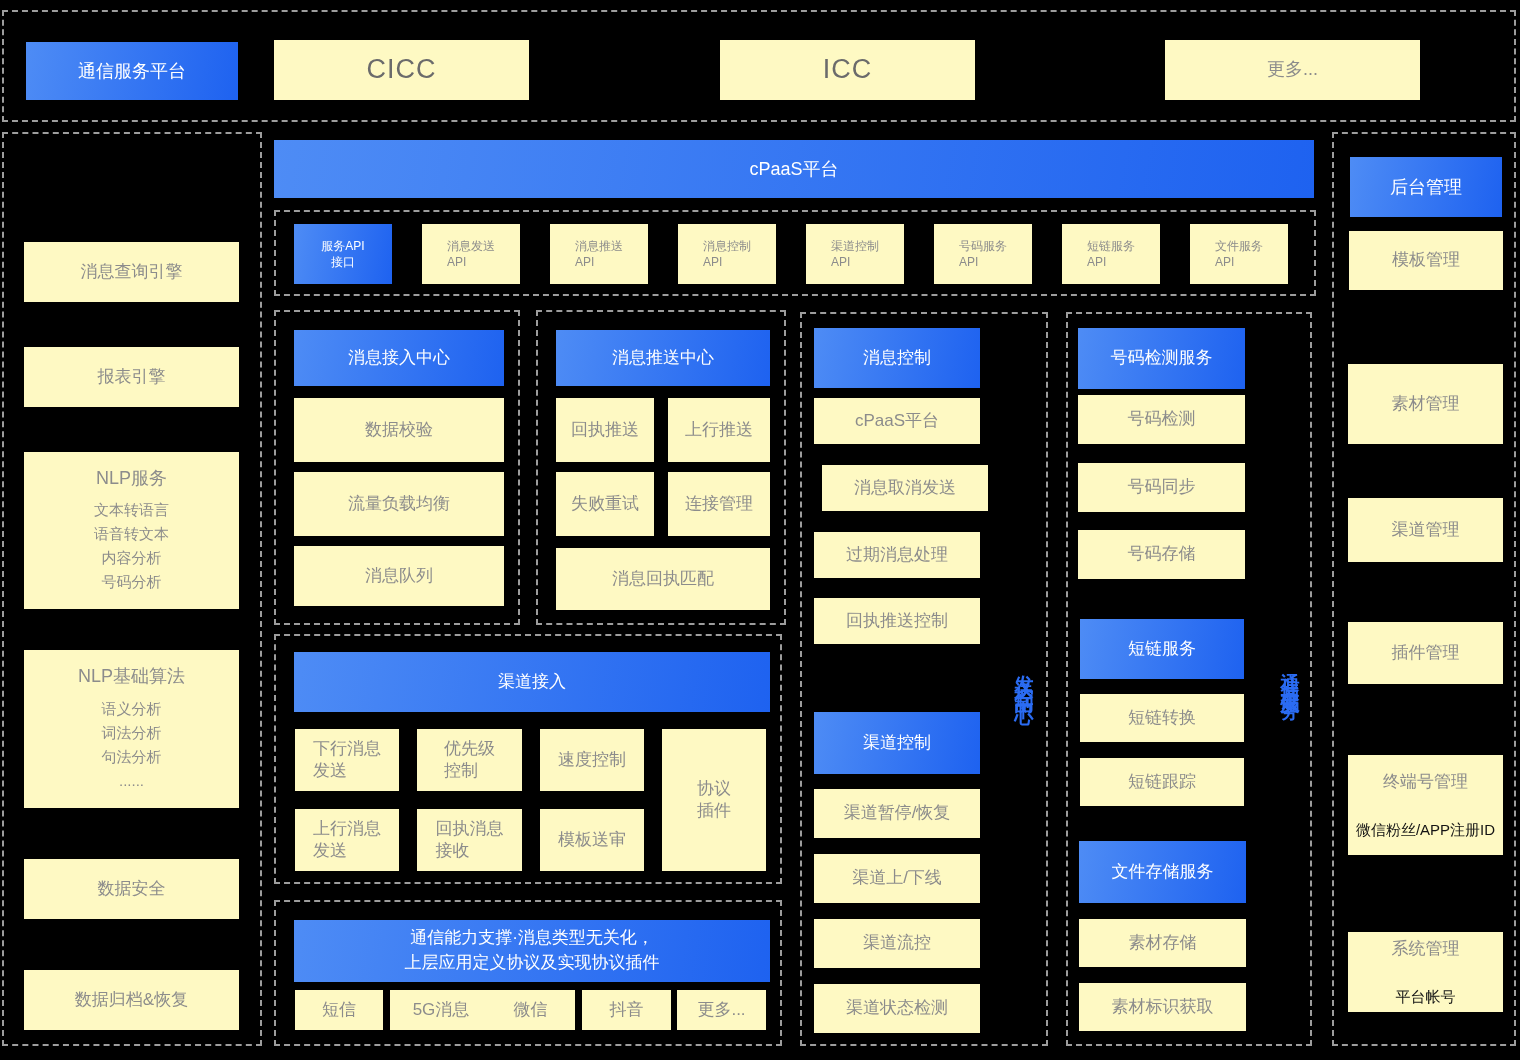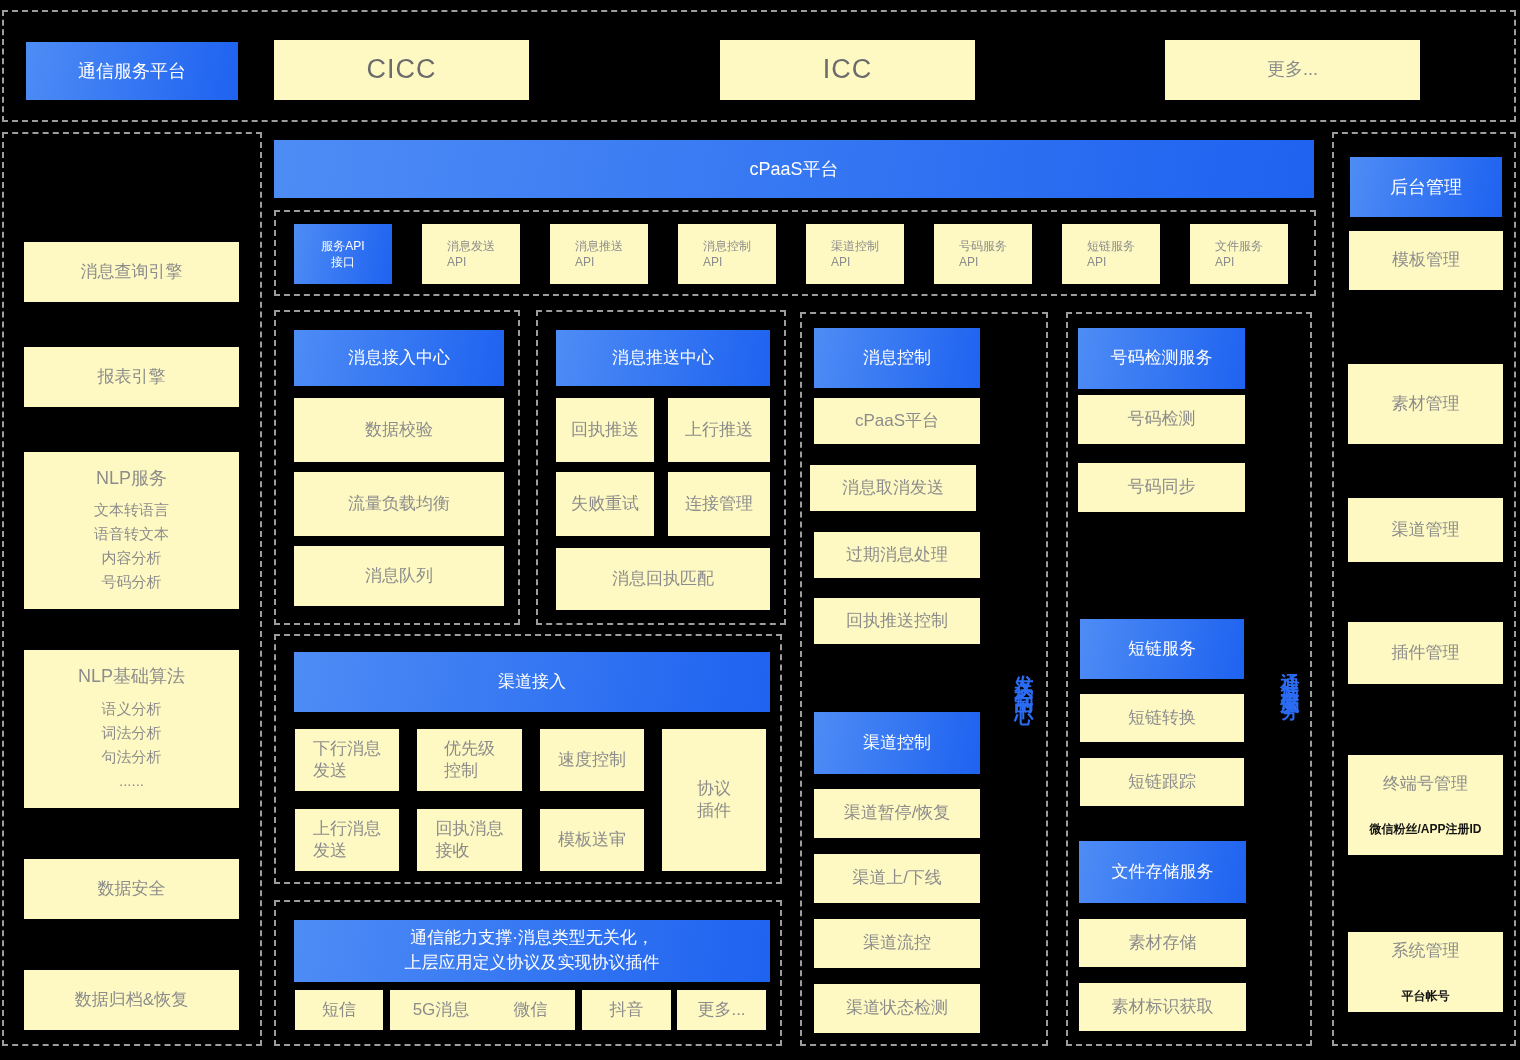--- a/index.html
+++ b/index.html
@@ -14,21 +14,21 @@
   .col{flex-direction:column;}
   .tab{font-size:27px;color:#6b6b6b;letter-spacing:1px;}
   .more{font-size:18px;color:#8c8c8c;}
   .api{font-size:12px;line-height:1.35;}
   .t18{font-size:18px;}
   .vert{position:absolute;writing-mode:vertical-rl;text-orientation:upright;color:#2b6cf3;
         font-weight:bold;font-size:19px;letter-spacing:6px;display:flex;align-items:center;
         justify-content:center;box-sizing:border-box;}
   .nlp-title{font-size:18px;margin-bottom:8px;display:block;}
   .nlp-item{font-size:15px;line-height:24px;display:block;}
-  .sub{font-size:12px;font-weight:bold;color:#141414;margin-top:27px;display:block;}
+  .sub{font-size:15px;font-weight:normal;color:#141414;margin-top:27px;display:block;}
   .ln{display:block;}
 </style>
 </head>
 <body>
 
 <div class="page">
 
   <div class="dashed" style="left:2px;top:10px;width:1514px;height:112px">
     <div class="hdr t18" style="left:22px;top:30px;width:212px;height:58px">通信服务平台</div>
     <div class="b tab" style="left:270px;top:28px;width:255px;height:60px">CICC</div>
@@ -172,35 +172,36 @@
     <div class="b" style="left:19px;top:88px;width:88px;height:40px">短信</div>
     <div class="b" style="left:114px;top:88px;width:102px;height:40px">5G消息</div>
     <div class="b" style="left:210px;top:88px;width:89px;height:40px">微信</div>
     <div class="b" style="left:306px;top:88px;width:89px;height:40px">抖音</div>
     <div class="b" style="left:401px;top:88px;width:89px;height:40px">更多...</div>
   </div>
 
   <div class="dashed" style="left:800px;top:312px;width:248px;height:734px">
     <div class="hdr" style="left:12px;top:14px;width:166px;height:60px">消息控制</div>
     <div class="b" style="left:12px;top:84px;width:166px;height:46px">cPaaS平台</div>
-    <div class="b" style="left:8px;top:151px;width:166px;height:46px">消息取消发送</div>
+    <div class="b" style="left:20px;top:151px;width:166px;height:46px">消息取消发送</div>
     <div class="b" style="left:12px;top:218px;width:166px;height:46px">过期消息处理</div>
     <div class="b" style="left:12px;top:284px;width:166px;height:46px">回执推送控制</div>
     <div class="vert" style="left:202px;top:288px;width:40px;height:152px">发送控制中心</div>
     <div class="hdr" style="left:12px;top:398px;width:166px;height:62px">渠道控制</div>
     <div class="b" style="left:12px;top:475px;width:166px;height:49px">渠道暂停/恢复</div>
     <div class="b" style="left:12px;top:540px;width:166px;height:49px">渠道上/下线</div>
     <div class="b" style="left:12px;top:605px;width:166px;height:49px">渠道流控</div>
     <div class="b" style="left:12px;top:670px;width:166px;height:49px">渠道状态检测</div>
   </div>
 
   <div class="dashed" style="left:1066px;top:312px;width:246px;height:734px">
     <div class="hdr" style="left:10px;top:14px;width:167px;height:61px">号码检测服务</div>
     <div class="b" style="left:10px;top:81px;width:167px;height:49px">号码检测</div>
     <div class="b" style="left:10px;top:149px;width:167px;height:49px">号码同步</div>
+    <div class="b" style="left:10px;top:216px;width:167px;height:49px">号码存储</div>
     <div class="vert" style="left:202px;top:285px;width:40px;height:152px">通信基础服务</div>
     <div class="hdr" style="left:12px;top:305px;width:164px;height:60px">短链服务</div>
     <div class="b" style="left:12px;top:380px;width:164px;height:48px">短链转换</div>
     <div class="b" style="left:12px;top:444px;width:164px;height:48px">短链跟踪</div>
     <div class="hdr" style="left:11px;top:527px;width:167px;height:62px">文件存储服务</div>
     <div class="b" style="left:11px;top:605px;width:167px;height:48px">素材存储</div>
     <div class="b" style="left:11px;top:669px;width:167px;height:48px">素材标识获取</div>
   </div>
 
   <div class="dashed" style="left:1332px;top:132px;width:184px;height:914px">

